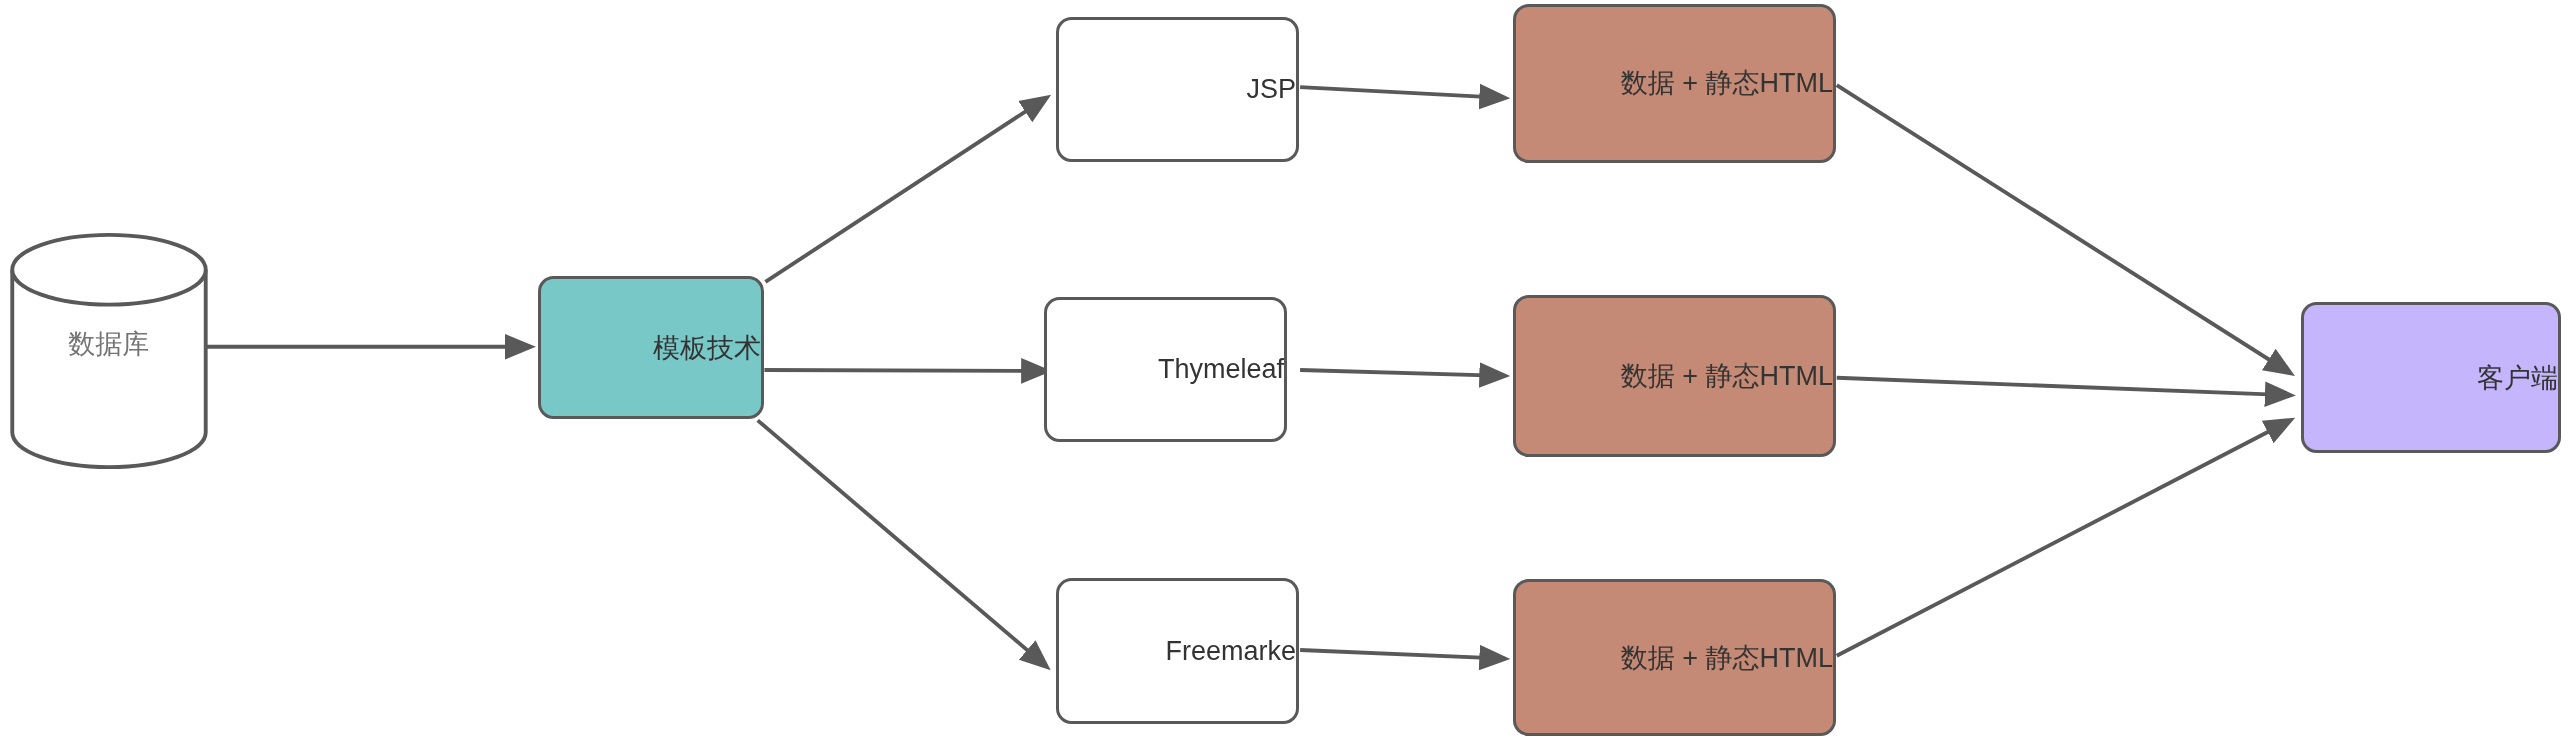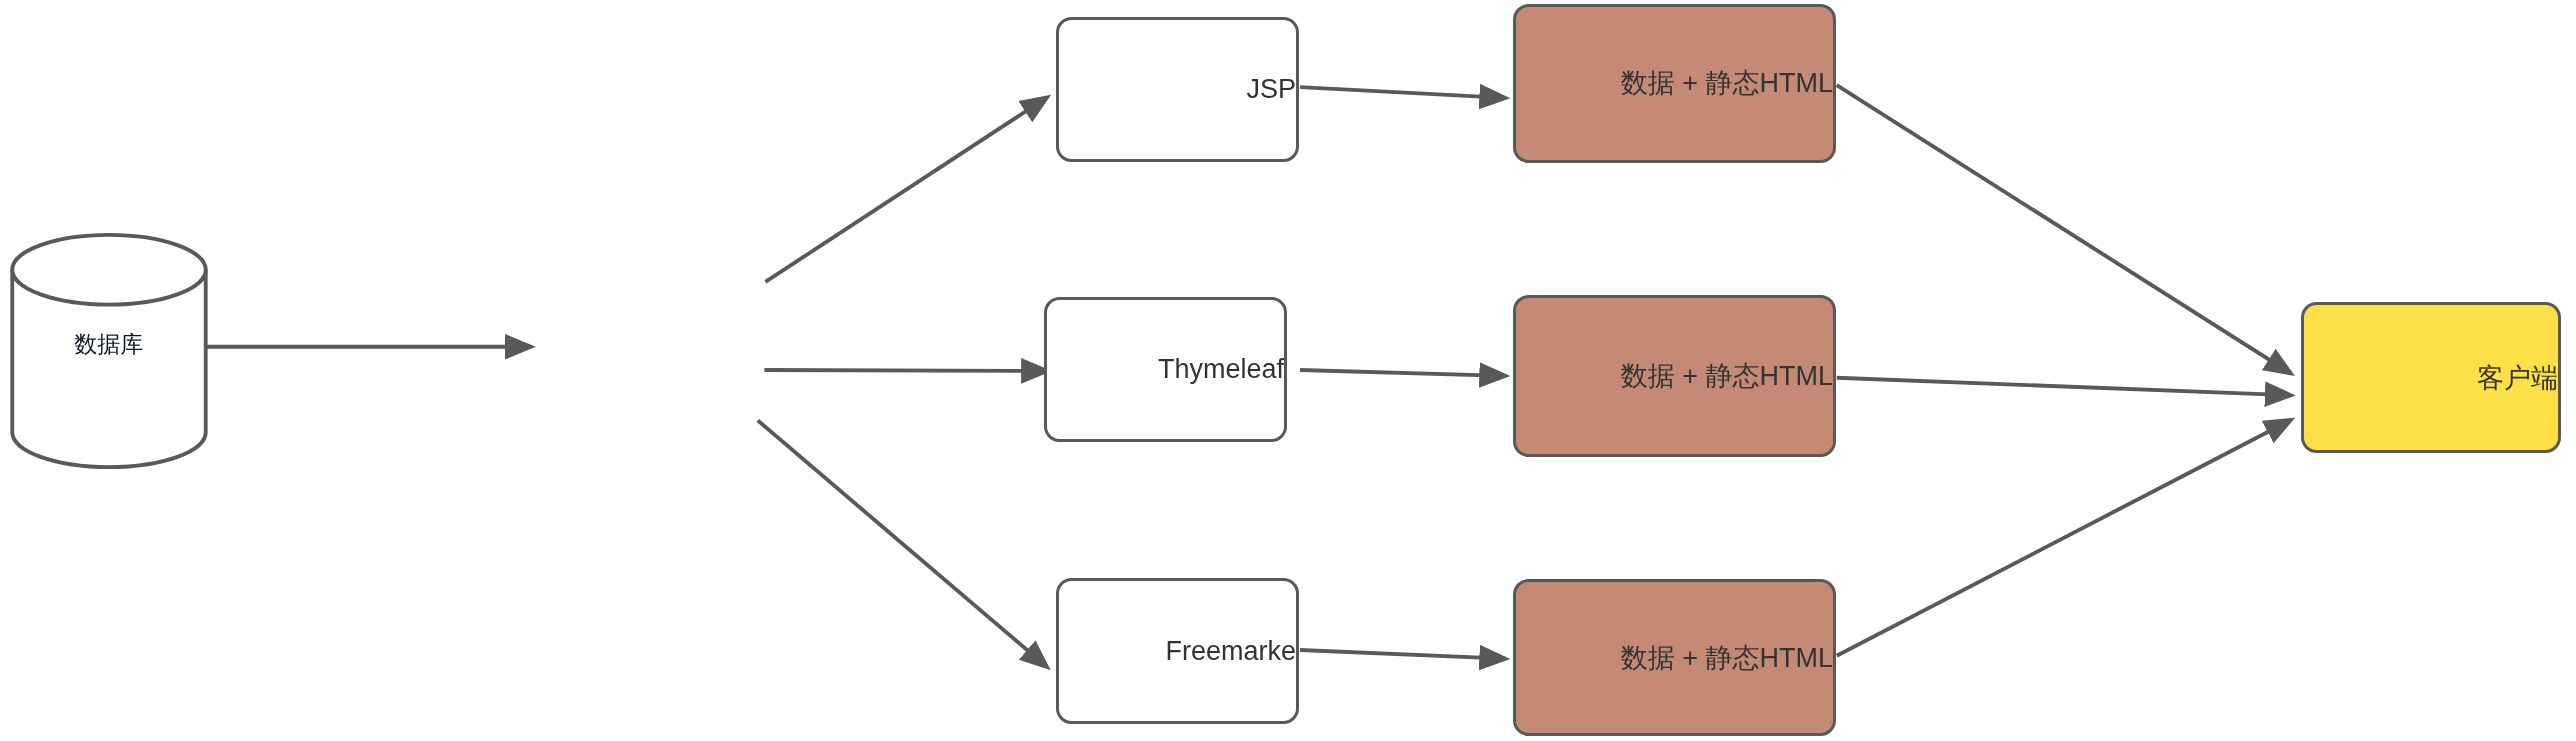--- a/index.html
+++ b/index.html
@@ -56,22 +56,22 @@
     position: absolute;
     left: 0;
     top: 0;
     width: 198px;
     height: 236px;
     display: flex;
     align-items: center;
     justify-content: center;
     padding-bottom: 13.6px;
     box-sizing: border-box;
-    color: #0f172a;
-    font-size: 23px;
+    color: #737373;
+    font-size: 27px;
   }
   .edge-label {
     position: absolute;
     left: 250px;
     top: 279px;
     width: 252px;
     height: 35px;
     line-height: 35px;
     text-align: center;
     color: #333333;
@@ -105,20 +105,23 @@
 
   <div class="db-group">
     <svg width="198" height="236" viewBox="0 0 204 244" xmlns="http://www.w3.org/2000/svg">
       <path d="M2,38 L2,206 A100,36 0 0 0 202,206 L202,38" fill="#ffffff" stroke="#595959" stroke-width="4"></path>
       <ellipse cx="102" cy="38" rx="100" ry="36" fill="#ffffff" stroke="#595959" stroke-width="4"></ellipse>
     </svg>
     <div class="db-label">数据库</div>
   </div>
 
 
+  <div class="node node-template" style="background-color: rgb(121, 200, 200);">
+    <span>模板技术</span>
+  </div>
 
   <div class="node node-jsp" style="background-color: rgb(255, 255, 255);">
     <span>JSP</span>
   </div>
   <div class="node node-thymeleaf" style="background-color: rgb(255, 255, 255);">
     <span>Thymeleaf</span>
   </div>
   <div class="node node-freemarke" style="background-color: rgb(255, 255, 255);">
     <span>Freemarke</span>
   </div>
@@ -126,18 +129,18 @@
   <div class="node node-output-1" style="background-color: rgb(196, 138, 117);">
     <span>数据 + 静态HTML</span>
   </div>
   <div class="node node-output-2" style="background-color: rgb(196, 138, 117);">
     <span>数据 + 静态HTML</span>
   </div>
   <div class="node node-output-3" style="background-color: rgb(196, 138, 117);">
     <span>数据 + 静态HTML</span>
   </div>
 
-  <div class="node node-client" style="background-color: #fde047; padding-left: 29px;">
+  <div class="node node-client" style="background-color: #c4b5fd; padding-left: 29px;">
     <span>客户端</span>
   </div>
 
 </div>
 
 
 </body></html>

